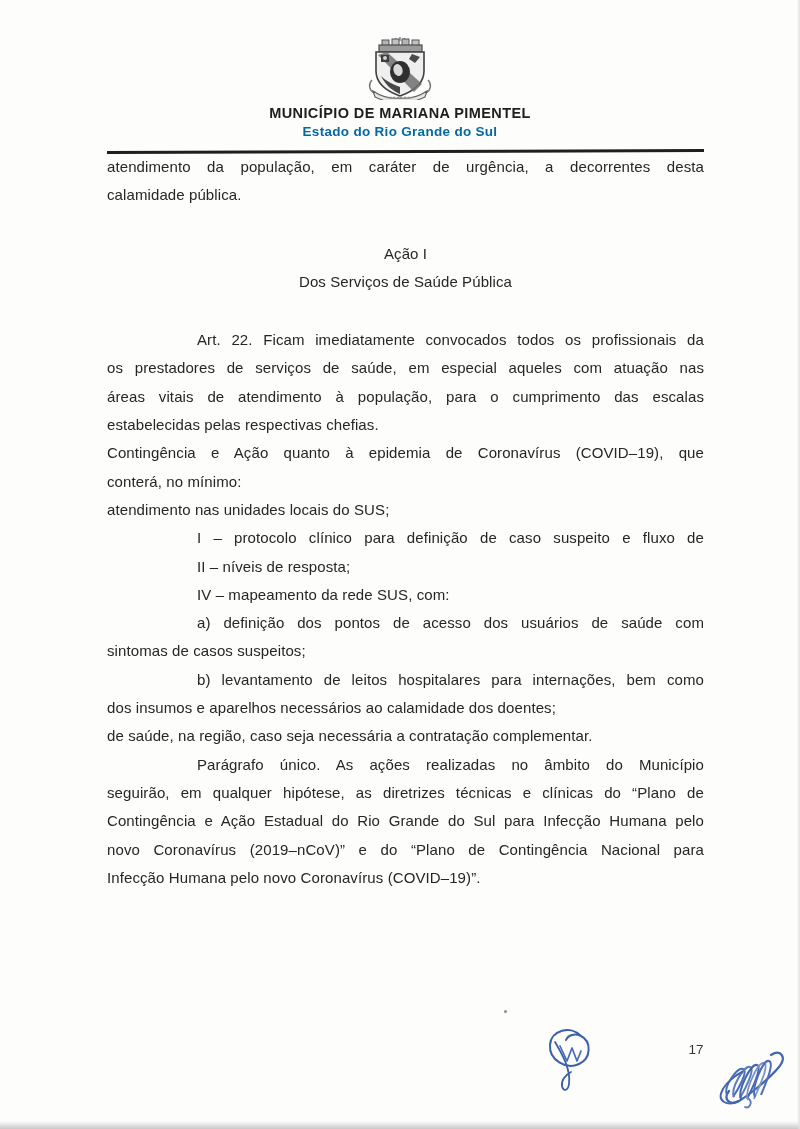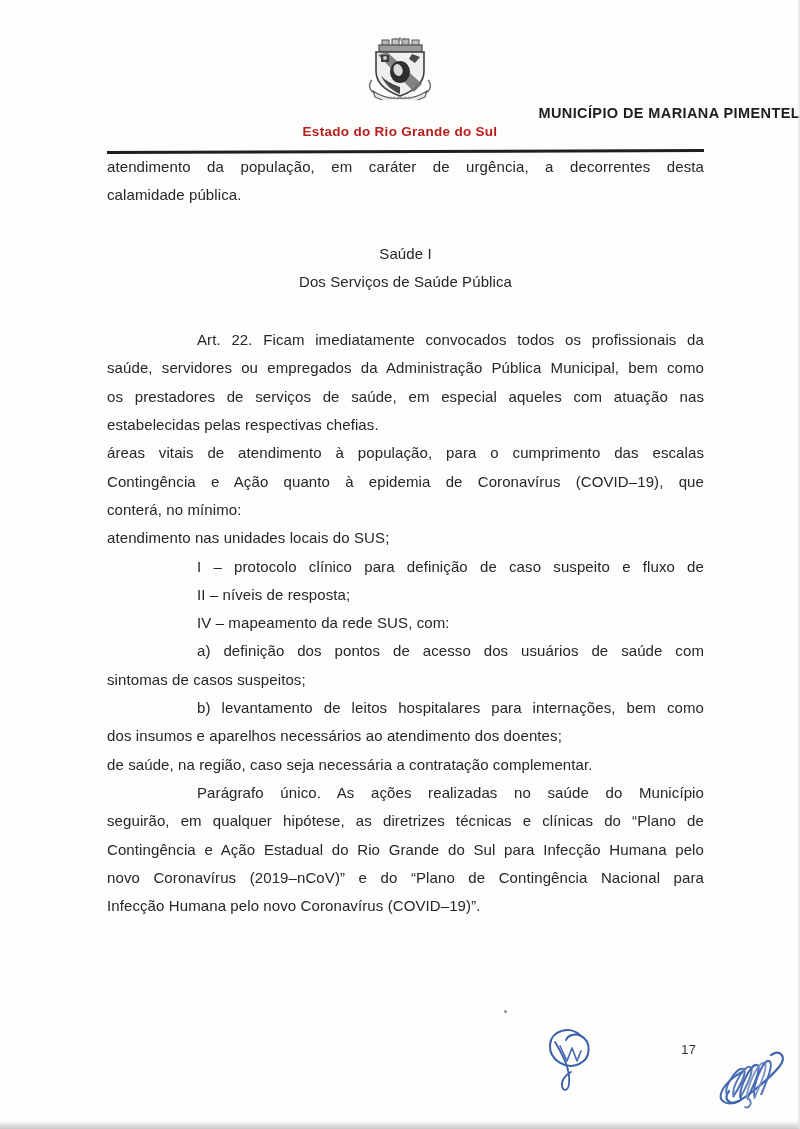--- a/index.html
+++ b/index.html
@@ -14,25 +14,25 @@
     width:800px; height:1129px;
     background:#fdfdfc;
     overflow:hidden;
     color:#262626;
   }
   
   .letterhead { position:absolute; top:0; left:0; width:800px; text-align:center; }
   .crest { position:absolute; left:362px; top:36px; width:76px; height:64px; }
   .muni-name {
     position:absolute; top:105px; left:0; width:800px;
-    font-size:14.5px; font-weight:bold; letter-spacing:.4px; color:#1e1e1e;text-align:right;
+    font-size:14.5px; font-weight:bold; letter-spacing:.4px; color:#1e1e1e;
   }
   .state-name {
     position:absolute; top:124px; left:0; width:800px;
-    font-size:13.5px; font-weight:bold; letter-spacing:.3px; color:#b91c1c;
+    font-size:13.5px; font-weight:bold; letter-spacing:.3px; color:#0369a1;
   }
   .rule {
     position:absolute; left:107px; top:150px; width:597px; height:2.6px;
     background:#1f1f1f; transform:rotate(-0.18deg);
   }
   
   .bodytext {
     position:absolute; left:107px; top:153px; width:597px;
     font-size:15px; line-height:28.3px; color:#262626;
     letter-spacing:.1px;
@@ -42,21 +42,21 @@
     text-align:justify; text-align-last:justify;
     white-space:normal;
   }
   .pline.last   { text-align-last:left; }
   .pline.center { text-align:center; text-align-last:center; }
   .pline.ind    { padding-left:90px; }
   .pline.gap    { margin-top:30px; }
   
   .pagenum {
     position:absolute; left:681px; top:1042px; width:30px;
-    font-size:13.5px; color:#383838; text-align:left;
+    font-size:13.5px; color:#383838; text-align:center;
   }
   .sig-initials { position:absolute; left:541px; top:1023px; width:58px; height:76px; }
   .sig-scribble { position:absolute; left:709px; top:1045px; width:84px; height:68px; }
   
   .speck { position:absolute; left:504px; top:1010px; width:3px; height:3px; border-radius:50%; background:#8c8c8c; }
   .edge-bottom { position:absolute; left:0; bottom:0; width:800px; height:8px;
     background:linear-gradient(to top, #c9c9c9, rgba(201,201,201,0)); }
   .edge-right { position:absolute; right:0; top:0; width:3px; height:1129px;
     background:linear-gradient(to left, #e2e2e2, rgba(226,226,226,0)); }
 </style>
@@ -101,47 +101,46 @@
     <div class="state-name">Estado do Rio Grande do Sul</div>
   </div>
 
   <div class="rule"></div>
 
   <main class="bodytext">
 
     <p class="pline">atendimento da população, em caráter de urgência, a decorrentes desta</p>
     <p class="pline last">calamidade pública.</p>
 
-    <p class="pline center gap">Saúde I</p>
+    <p class="pline center gap">Ação I</p>
     <p class="pline center">Dos Serviços de Saúde Pública</p>
 
     <p class="pline ind gap">Art. 22. Ficam imediatamente convocados todos os profissionais da</p>
-    <p class="pline">saúde, servidores ou empregados da Administração Pública Municipal, bem como</p>
     <p class="pline">os prestadores de serviços de saúde, em especial aqueles com atuação nas</p>
+    <p class="pline">áreas vitais de atendimento à população, para o cumprimento das escalas</p>
     <p class="pline last">estabelecidas pelas respectivas chefias.</p>
-    <p class="pline">áreas vitais de atendimento à população, para o cumprimento das escalas</p>
 
     <p class="pline">Contingência e Ação quanto à epidemia de Coronavírus (COVID–19), que</p>
     <p class="pline last">conterá, no mínimo:</p>
 
     <p class="pline last">atendimento nas unidades locais do SUS;</p>
     <p class="pline ind">I – protocolo clínico para definição de caso suspeito e fluxo de</p>
 
     <p class="pline ind last">II – níveis de resposta;</p>
     <p class="pline ind last">IV – mapeamento da rede SUS, com:</p>
 
     <p class="pline ind">a) definição dos pontos de acesso dos usuários de saúde com</p>
     <p class="pline last">sintomas de casos suspeitos;</p>
 
     <p class="pline ind">b) levantamento de leitos hospitalares para internações, bem como</p>
-    <p class="pline last">dos insumos e aparelhos necessários ao atendimento dos doentes;</p>
+    <p class="pline last">dos insumos e aparelhos necessários ao calamidade dos doentes;</p>
 
     <p class="pline last">de saúde, na região, caso seja necessária a contratação complementar.</p>
 
-    <p class="pline ind">Parágrafo único. As ações realizadas no saúde do Município</p>
+    <p class="pline ind">Parágrafo único. As ações realizadas no âmbito do Município</p>
     <p class="pline">seguirão, em qualquer hipótese, as diretrizes técnicas e clínicas do “Plano de</p>
     <p class="pline">Contingência e Ação Estadual do Rio Grande do Sul para Infecção Humana pelo</p>
     <p class="pline">novo Coronavírus (2019–nCoV)” e do “Plano de Contingência Nacional para</p>
     <p class="pline last">Infecção Humana pelo novo Coronavírus (COVID–19)”.</p>
   </main>
 
   <div class="pagenum">17</div>
 
   <div class="sig-initials">
     <svg width="58" height="76" viewBox="0 0 58 76" aria-hidden="true">

